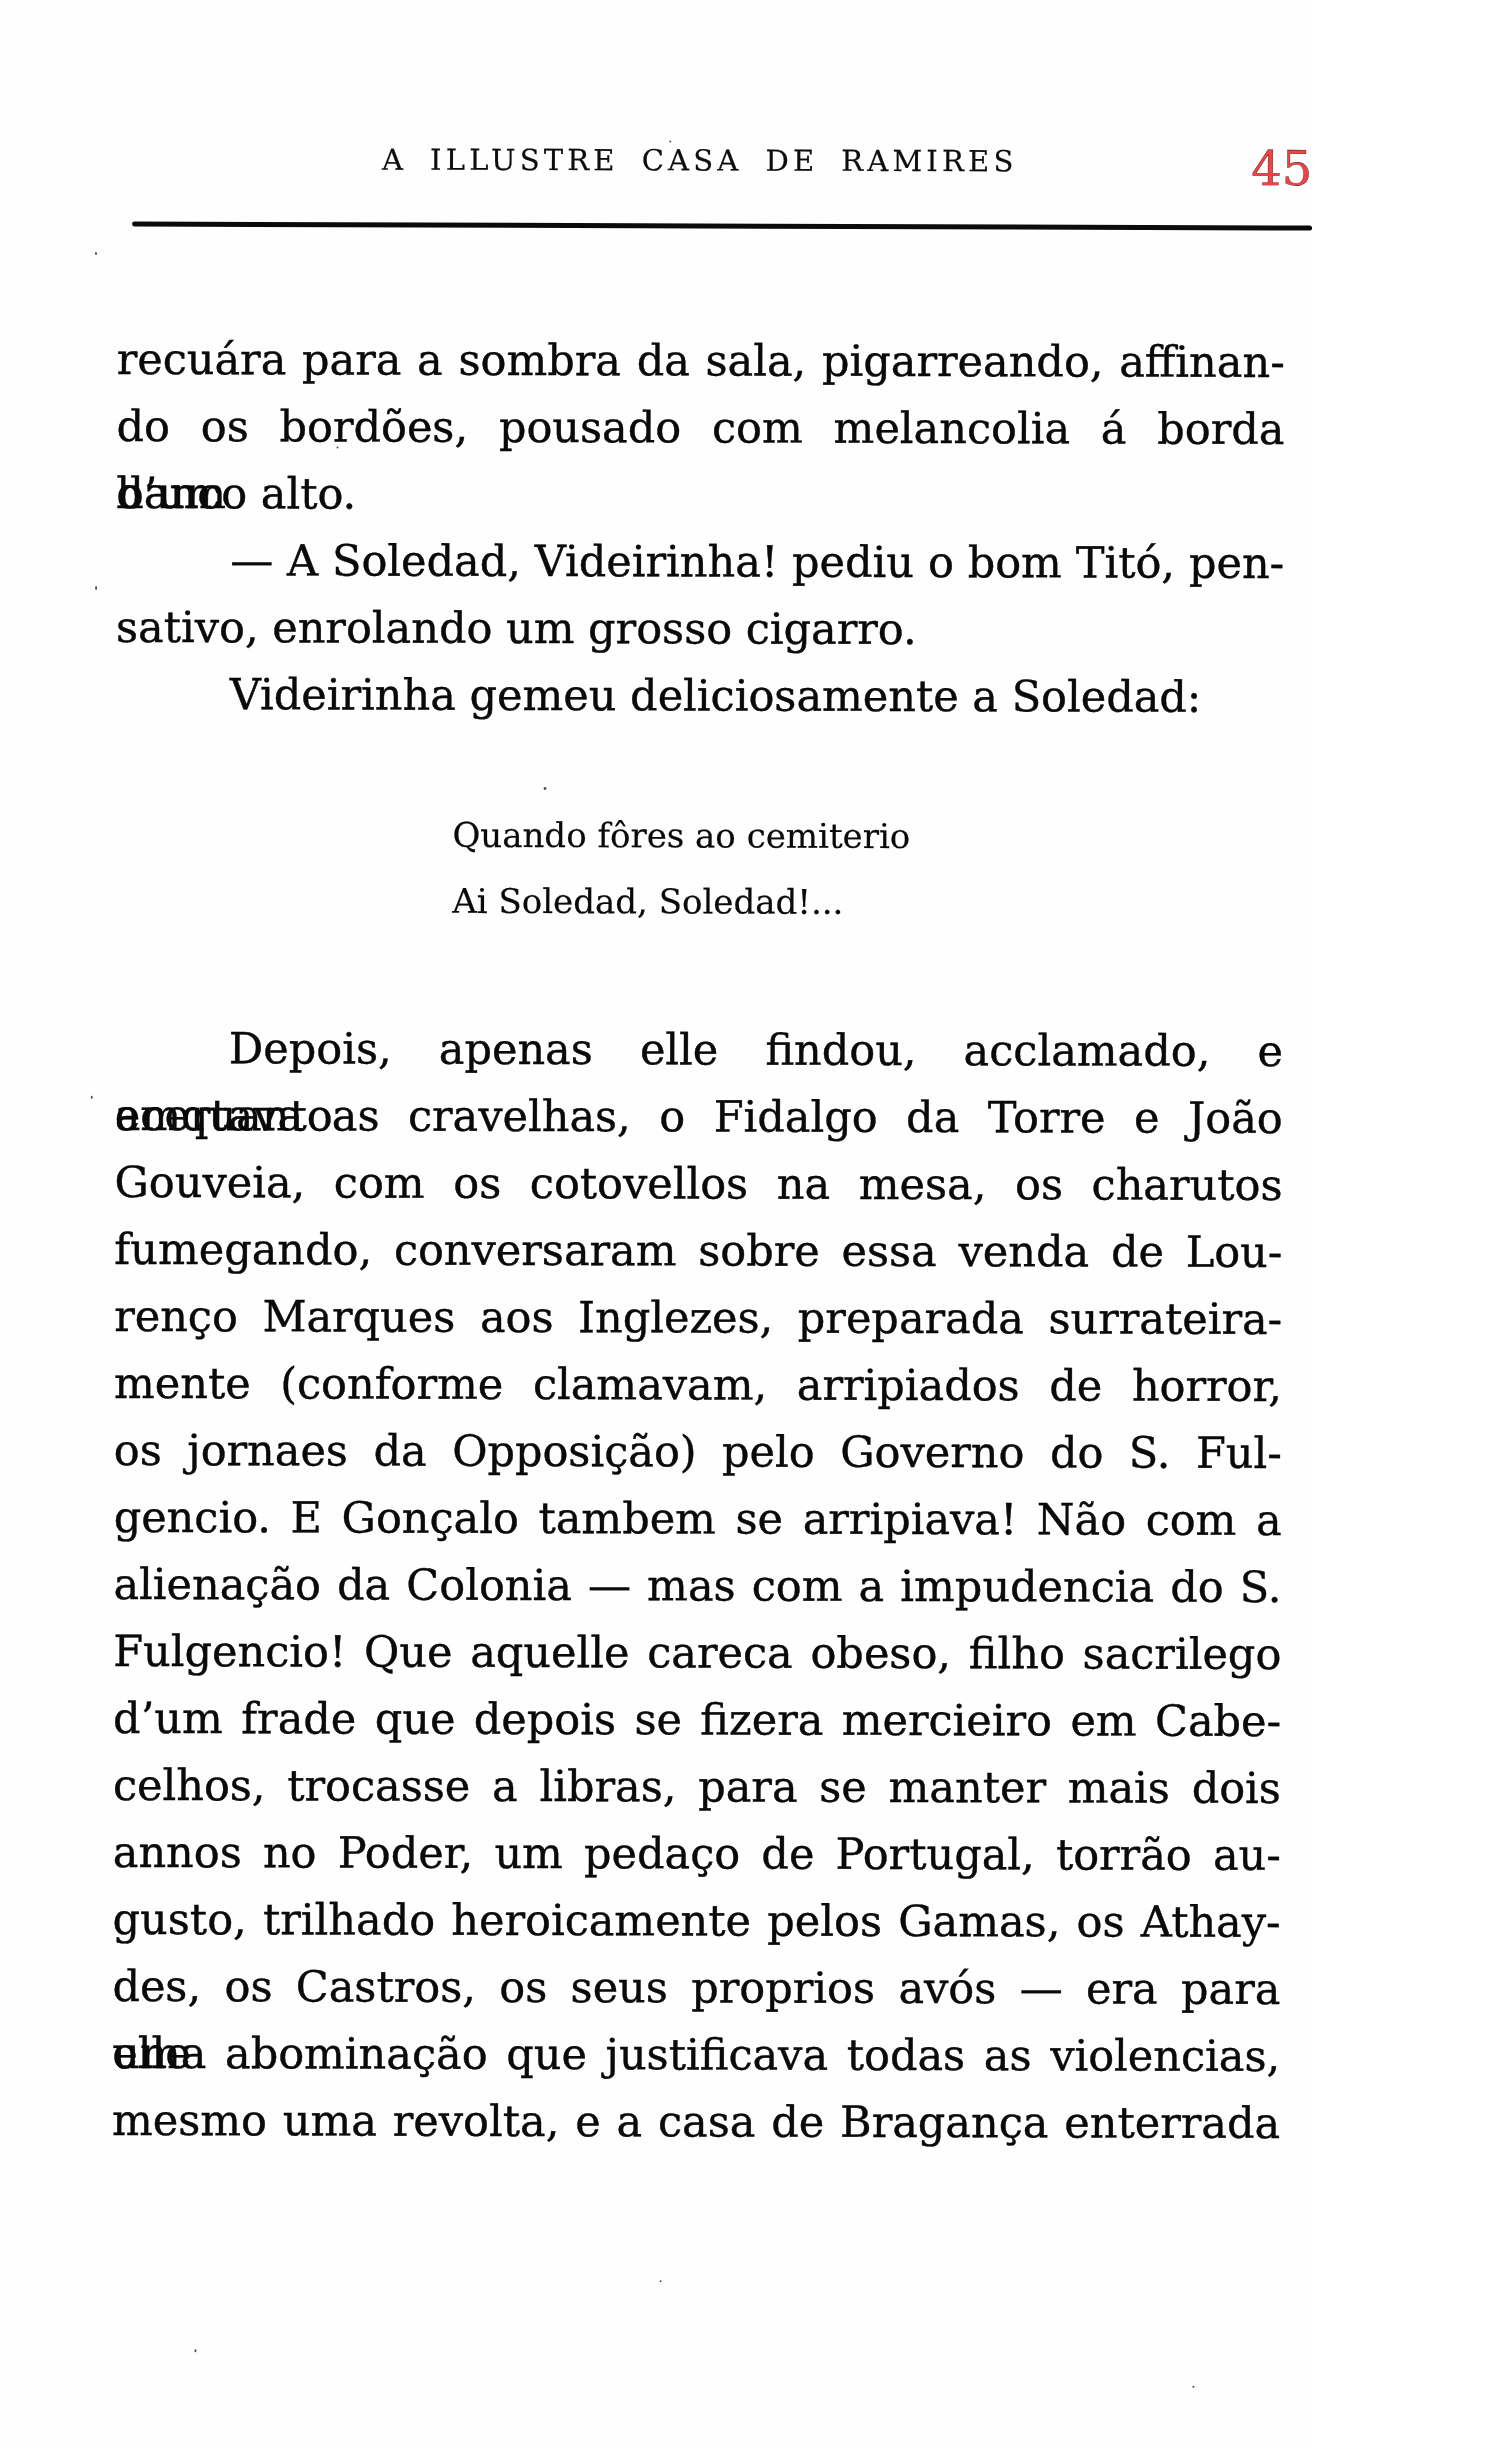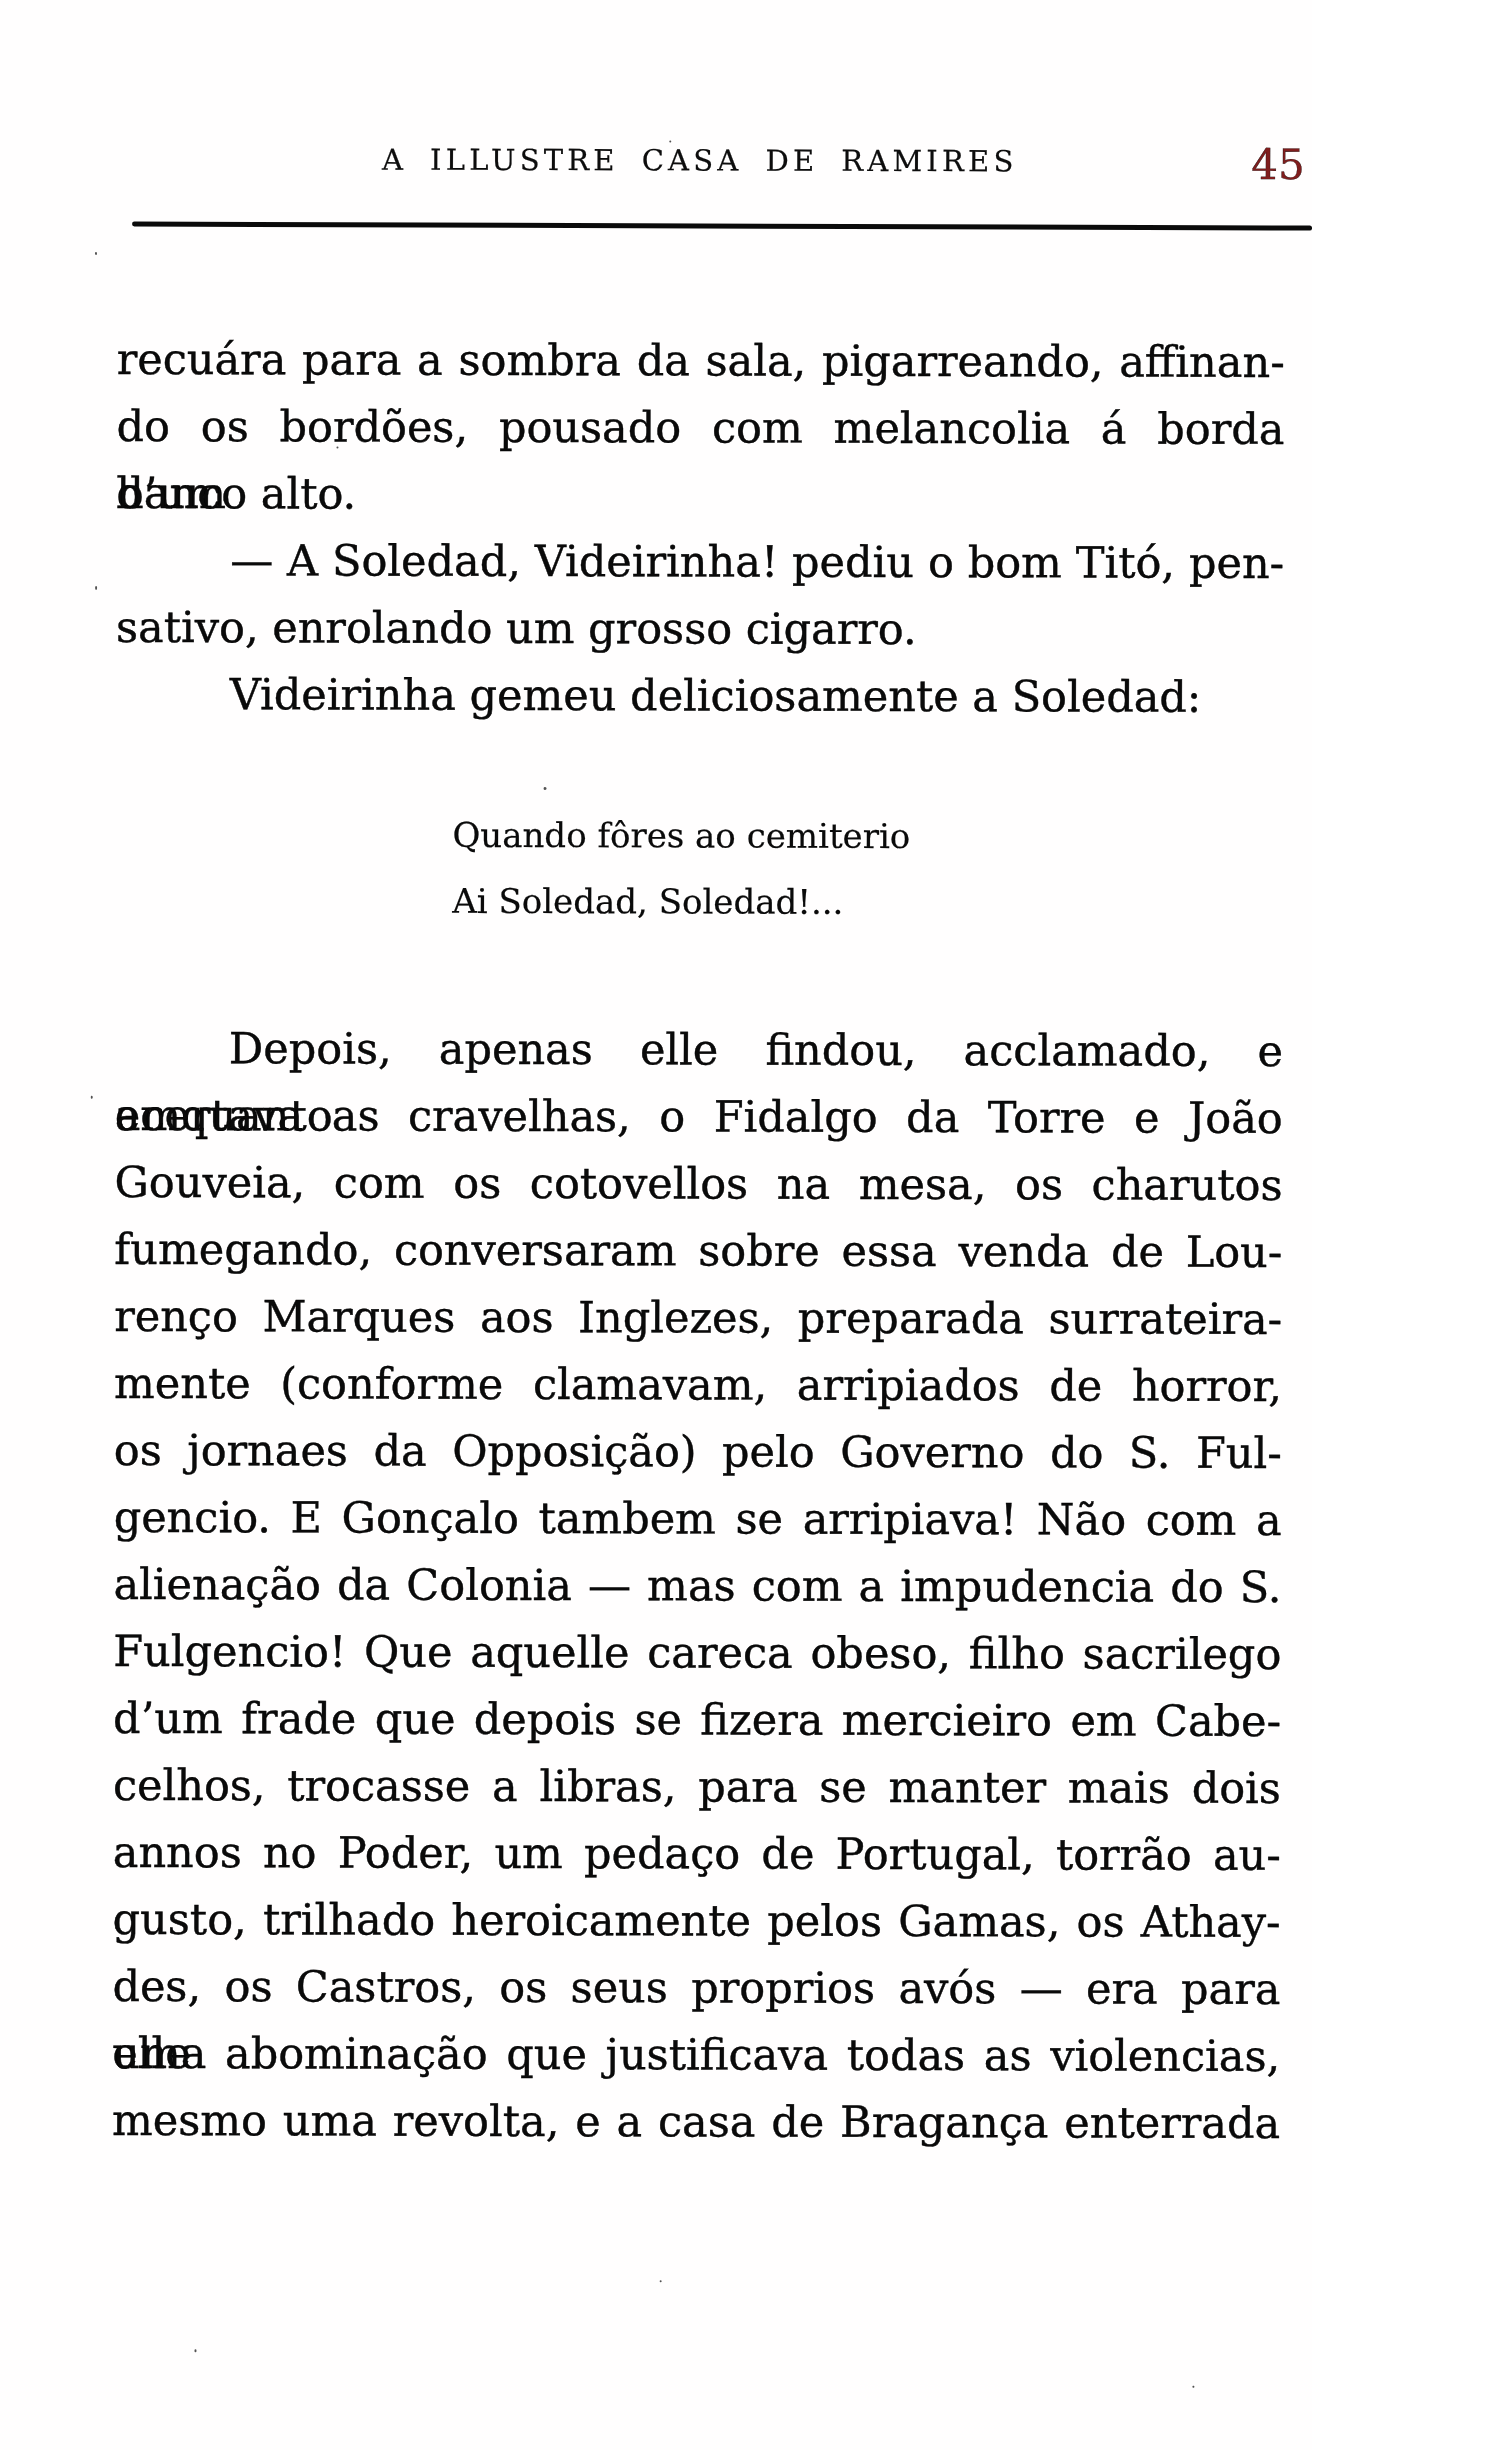--- a/index.html
+++ b/index.html
@@ -22,22 +22,22 @@
     font-size: 29px;
     letter-spacing: 4.2px;
     word-spacing: 9.6px;
     color: #0d0d0d;
     -webkit-text-stroke: 0.2px #000;
     white-space: nowrap;
   }
   .folio {
     position: absolute;
     left: 1251px; top: 138px;
-    font-size: 42px;
-    color: #7f1d1d;
+    font-size: 48px;
+    color: #ef4444;
     -webkit-text-stroke: 0.3px #000;
   }
   .rule {
     position: absolute;
     left: 132px; top: 223px;
     width: 1180px; height: 5.4px;
     background: #0b0b0b;
     border-radius: 3px / 60%;
     transform: rotate(0.05deg);
   }

